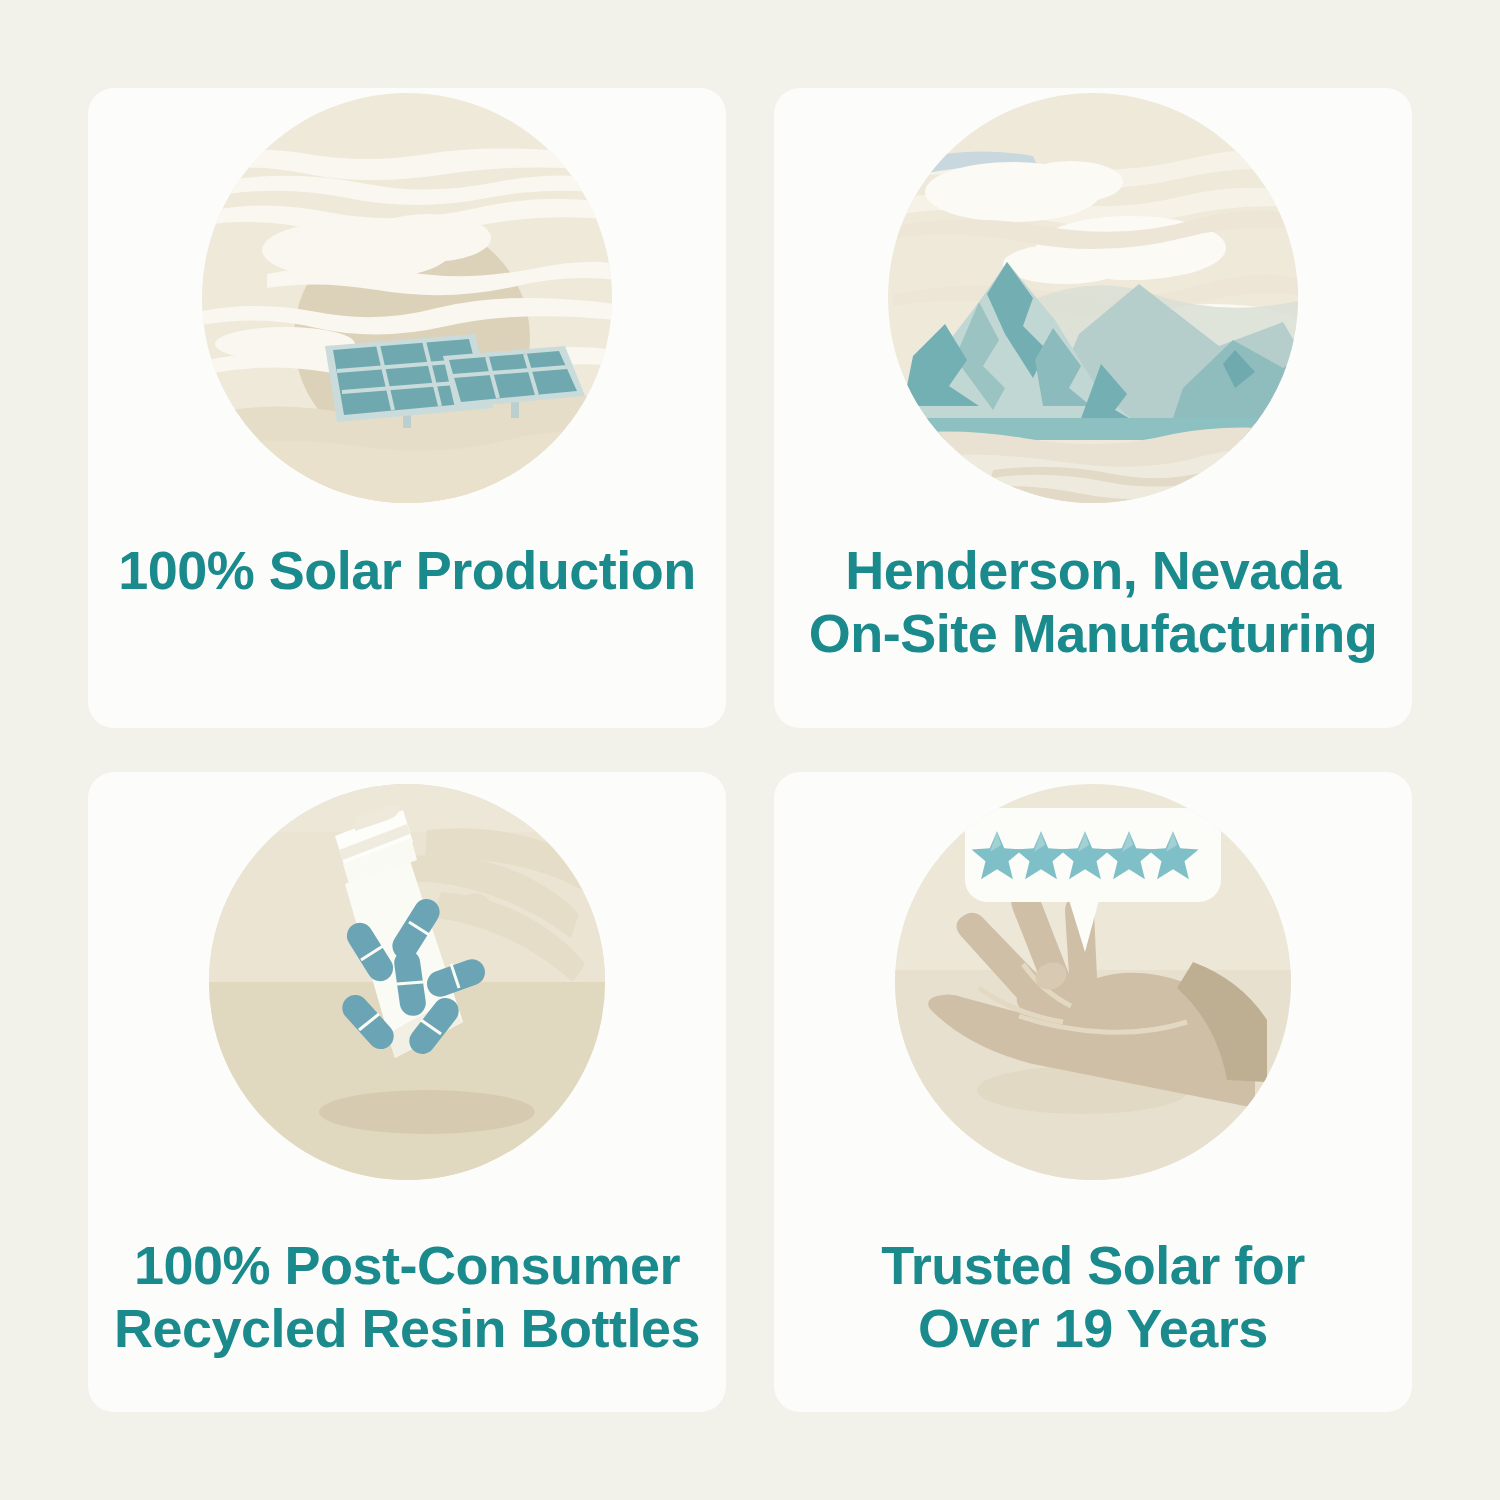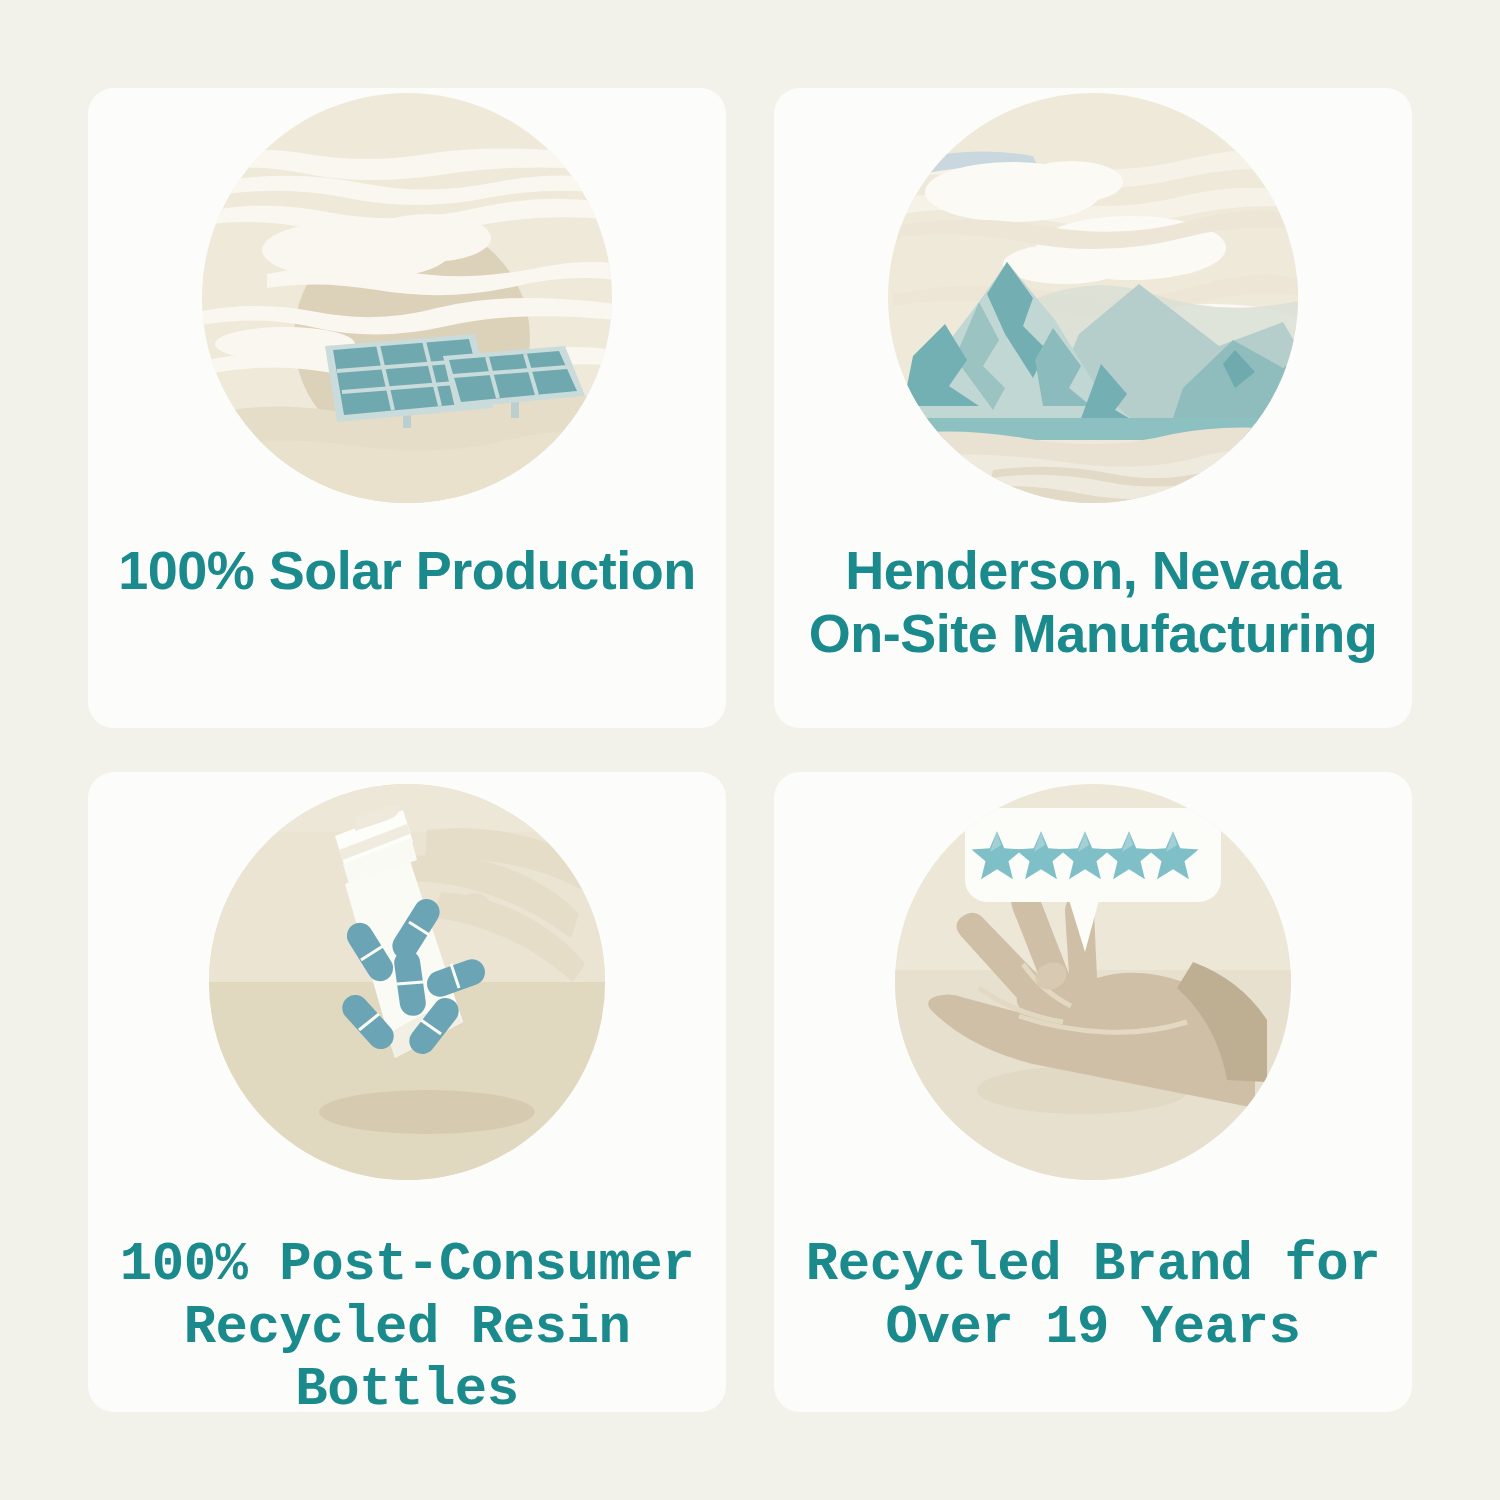--- a/index.html
+++ b/index.html
@@ -39,21 +39,21 @@
     left:0; right:0;
     text-align:center;
     color:#1A8A8D;
     font-weight:bold;
     font-size:54px;
     line-height:1.16;
     letter-spacing:-0.5px;
     padding:0 14px;
   }
   .cap-top { top:451px; }
-  .cap-bot { top:462px;font-family:Liberation Mono, monospace; }
+  .cap-bot { top:462px; }
 </style>
 </head>
 <body>
 
 <div class="grid">
 
   <div class="card">
     <div class="art-wrap">
       <svg class="art" width="420" height="420" viewBox="0 0 420 420">
         <defs>
@@ -276,18 +276,18 @@
             <path d="M114 60 L118 73 L107 80 Z"></path>
             <path d="M158 60 L162 73 L151 80 Z"></path>
             <path d="M202 60 L206 73 L195 80 Z"></path>
             <path d="M246 60 L250 73 L239 80 Z"></path>
             <path d="M290 60 L294 73 L283 80 Z"></path>
           </g>
         </g>
       </svg>
     </div>
     <div class="caption cap-bot">
-      <div>Recycled Brand for</div>
+      <div>Trusted Solar for</div>
       <div>Over 19 Years</div>
     </div>
   </div>
 
 </div>
 
 </body></html>

